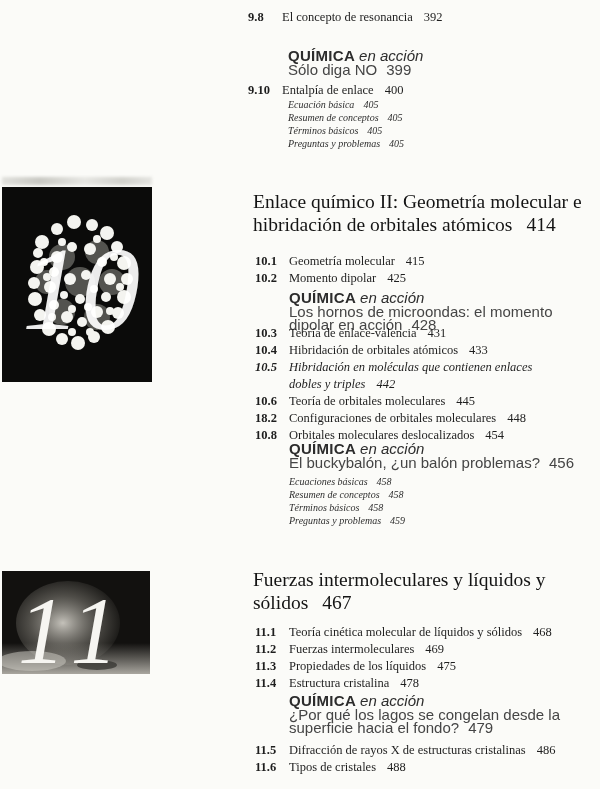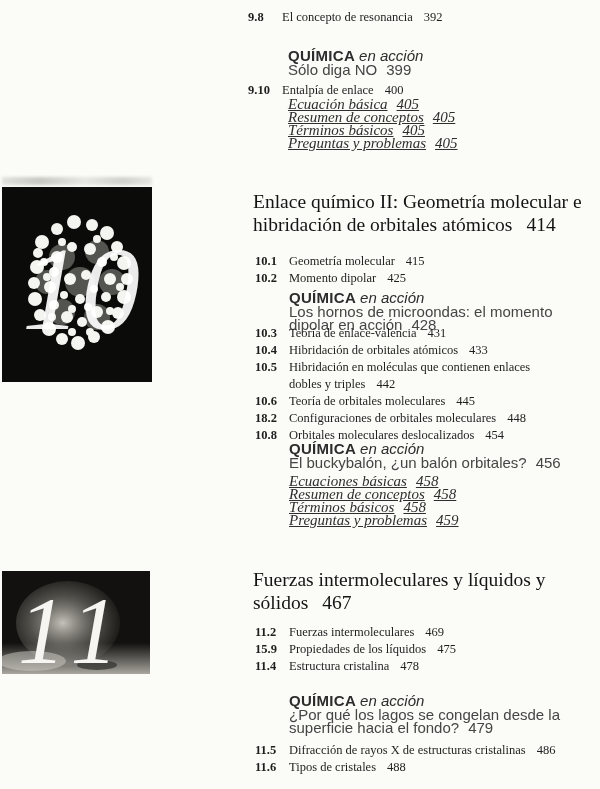--- a/index.html
+++ b/index.html
@@ -23,20 +23,21 @@
   }
   .toc-row .num {
     display:inline-block;
     width:34px;
     font-weight:bold;
     text-indent:0;
   }
   .toc-row.wrap {
     white-space:normal;
     width:302px;
+    font-style:italic;
   }
   .pg { margin-left:11px; }
 
   
   .chapter-title {
     font-size:19.5px;
     line-height:23px;
     color:#141414;
   }
   .chapter-title .pg { margin-left:14px; }
@@ -48,21 +49,21 @@
     line-height:13px;
     color:#454545;
     max-width:330px;
   }
   .chem-box .label { color:#2c2c2c; margin-bottom:1px; }
   .chem-box .label .b1 { font-weight:bold; letter-spacing:.3px; }
   .chem-box .label .b2 { font-style:italic; margin-left:4px; }
   .chem-box .pg { margin-left:9px; }
 
   
-  .endmatter { font-size:15px; line-height:13px; font-style:italic; color:#2e2e2e;text-decoration:underline; }
+  .endmatter { font-size:10px; line-height:13px; font-style:italic; color:#2e2e2e; }
   .endmatter .pg { margin-left:9px; }
 
   
   .chap-img { overflow:hidden; }
   .ghost-strip {
     background:linear-gradient(90deg,#c7c7c2,#97978f 25%,#d3d3ce 55%,#a8a8a1 80%,#cfcfca);
     filter:blur(1.5px);
     opacity:.5;
   }
 </style>
@@ -204,21 +205,21 @@
   <div class="toc-row">
     <span class="num">10.8</span><span>Orbitales moleculares deslocalizados</span><span class="pg">454</span>
   </div>
 </div>
 
 <div class="abs chem-box" style="left:289px; top:442px;">
   <div class="label">
     <span class="b1">QUÍMICA</span><span class="b2">en acción</span>
   </div>
   <div>
-    <span>El buckybalón, ¿un balón orbitales?</span><span class="pg">456</span>
+    <span>El buckybalón, ¿un balón problemas?</span><span class="pg">456</span>
   </div>
 </div>
 
 <div class="abs endmatter" style="left:289px; top:475px;">
   <div><span>Ecuaciones básicas</span><span class="pg">458</span></div>
   <div><span>Resumen de conceptos</span><span class="pg">458</span></div>
   <div><span>Términos básicos</span><span class="pg">458</span></div>
   <div><span>Preguntas y problemas</span><span class="pg">459</span></div>
 </div>
 
@@ -243,24 +244,27 @@
     <text x="72" y="92" text-anchor="middle" font-family="'Liberation Serif', serif" font-style="italic" font-size="95" letter-spacing="12" fill="#f6f5f1">11</text>
   </svg>
 </div>
 
 <div class="abs chapter-title" style="left:253px; top:568px; width:318px;">
   <span>Fuerzas intermoleculares y líquidos y sólidos</span><span class="pg">467</span>
 </div>
 
 <div class="abs" style="left:255px; top:624px;">
   <div class="toc-row">
+    <span class="num">11.1</span><span>Teoría cinética molecular de líquidos y sólidos</span><span class="pg">468</span>
+  </div>
+  <div class="toc-row">
     <span class="num">11.2</span><span>Fuerzas intermoleculares</span><span class="pg">469</span>
   </div>
   <div class="toc-row">
-    <span class="num">15.9</span><span>Propiedades de los líquidos</span><span class="pg">475</span>
+    <span class="num">11.3</span><span>Propiedades de los líquidos</span><span class="pg">475</span>
   </div>
   <div class="toc-row">
     <span class="num">11.4</span><span>Estructura cristalina</span><span class="pg">478</span>
   </div>
 </div>
 
 <div class="abs chem-box" style="left:289px; top:694px;">
   <div class="label">
     <span class="b1">QUÍMICA</span><span class="b2">en acción</span>
   </div>

